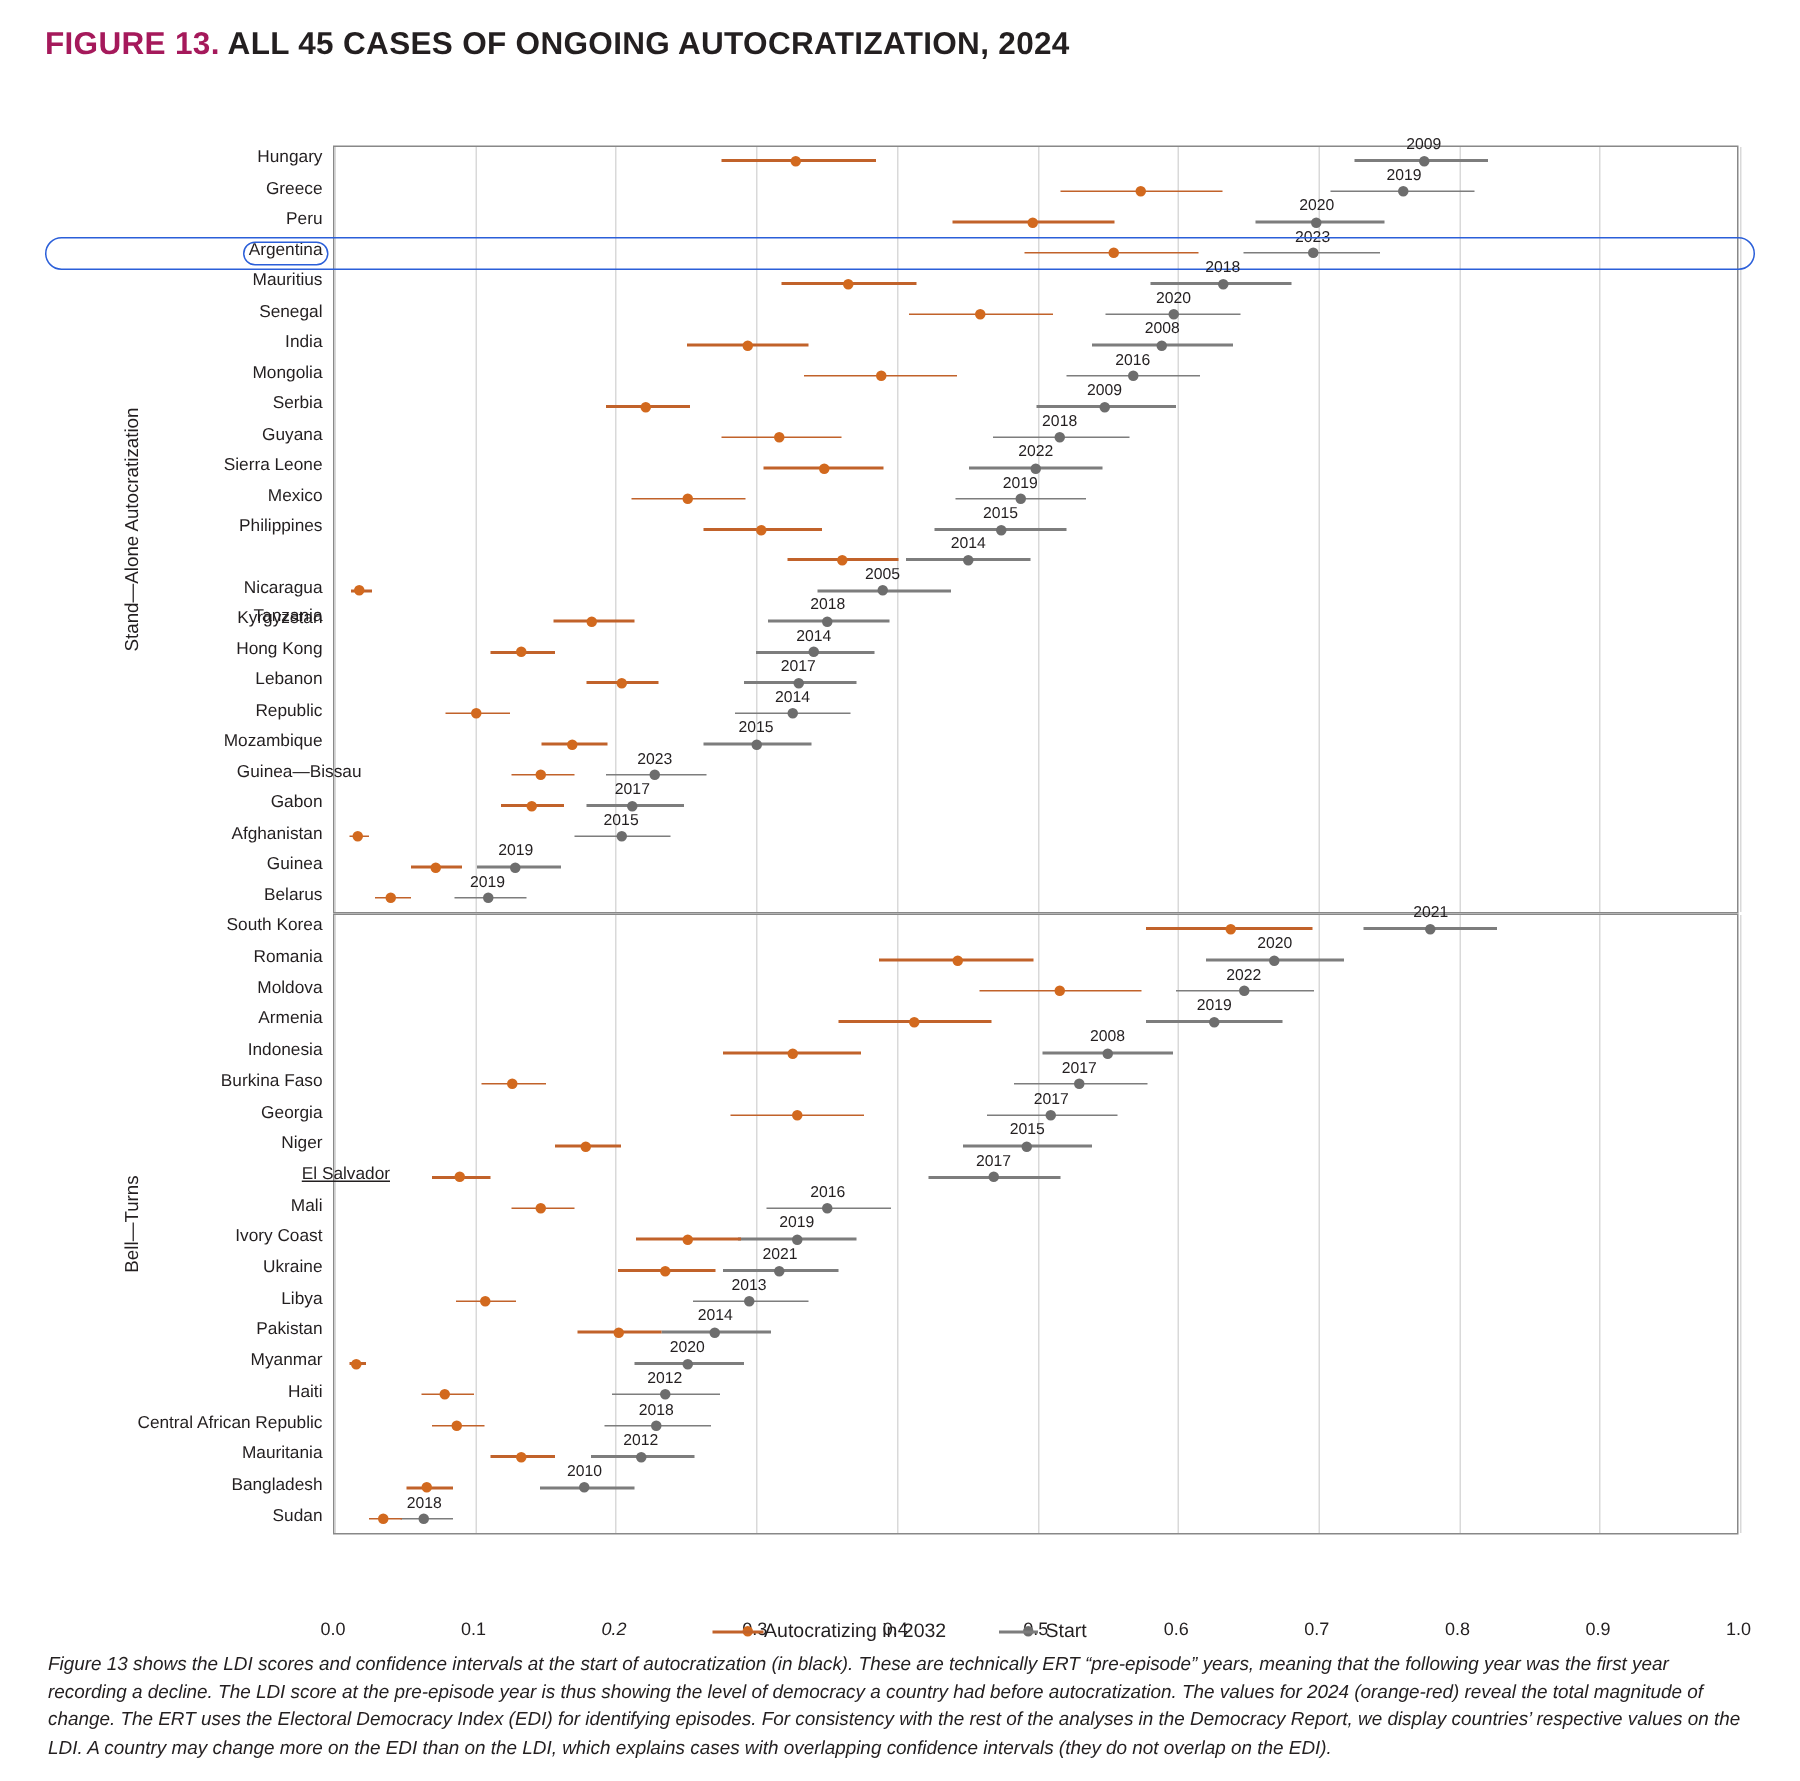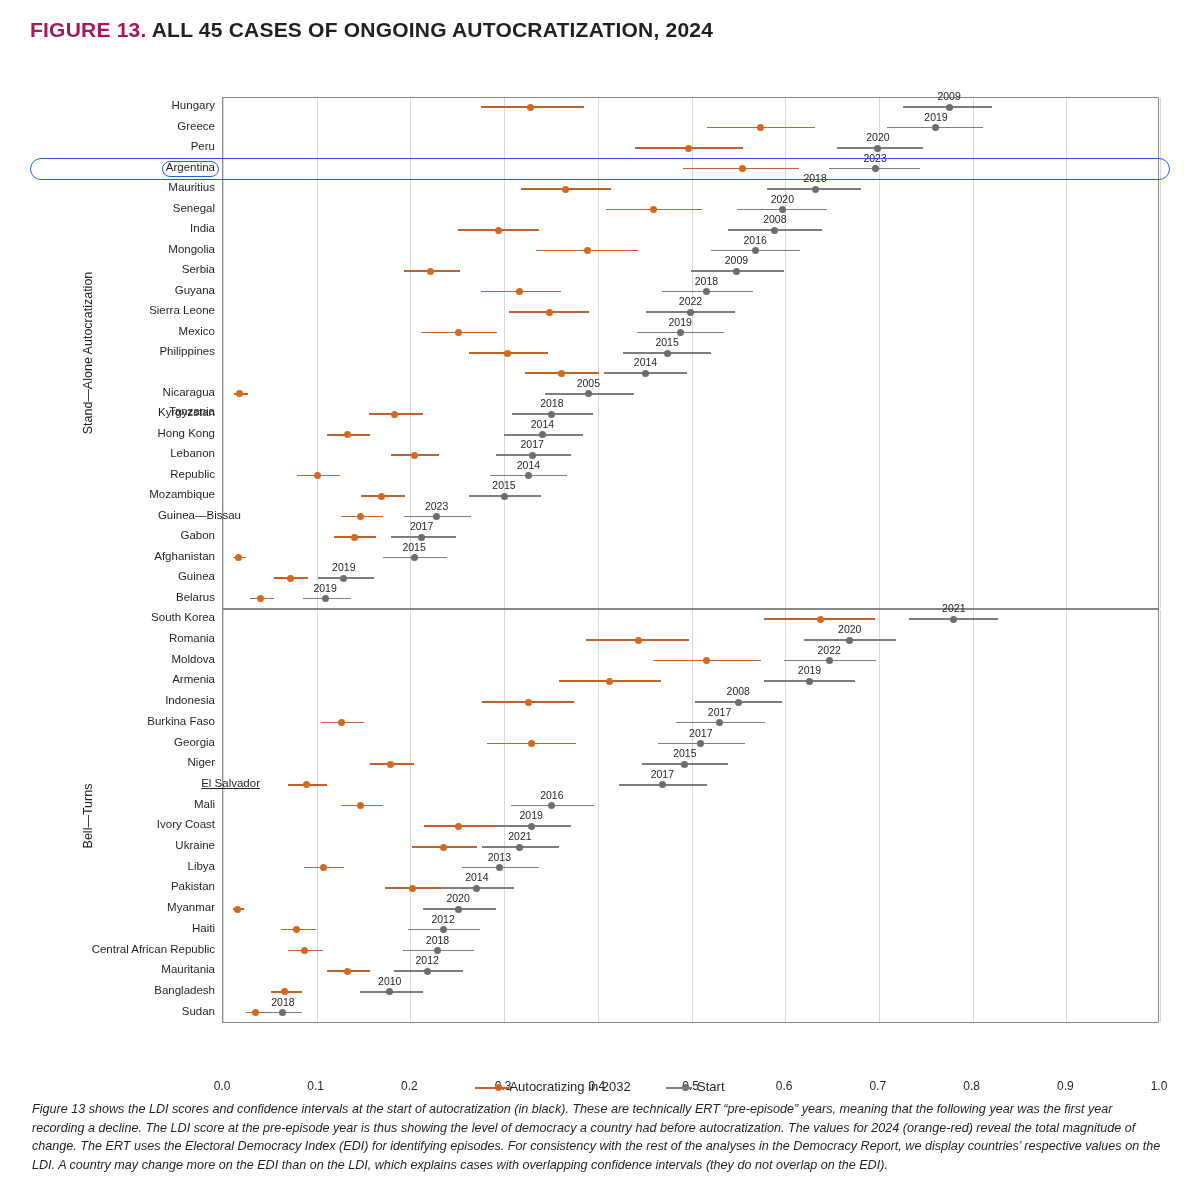--- a/index.html
+++ b/index.html
@@ -417,21 +417,21 @@
       <div class="ci orange" style="left: 216.362px; width: 21.551px; top: 956.65px;"></div>
       <div class="dot orange" style="left: 222.232px; top: 954.15px;"></div>
     </div>
 
   <div class="ytitle" id="ytitle-top" style="left: 58px; top: 298px; transform: translate(-50%, -50%) rotate(-90deg);">Stand—Alone Autocratization</div>
   <div class="ytitle" id="ytitle-bottom" style="left: 58px; top: 761px; transform: translate(-50%, -50%) rotate(-90deg);">Bell—Turns</div>
 
   <div id="x-axis">
       <div class="xtick" style="left: 0px;">0.0</div>
       <div class="xtick" style="left: 93.7px;">0.1</div>
-      <div class="xtick" style="left: 187.4px;">0.2</div>
+      <div class="xtick" style="left: 187.4px; font-style: italic;">0.2</div>
       <div class="xtick" style="left: 281.1px;">0.3</div>
       <div class="xtick" style="left: 374.8px;">0.4</div>
       <div class="xtick" style="left: 468.5px;">0.5</div>
       <div class="xtick" style="left: 562.2px;">0.6</div>
       <div class="xtick" style="left: 655.9px;">0.7</div>
       <div class="xtick" style="left: 749.6px;">0.8</div>
       <div class="xtick" style="left: 843.3px;">0.9</div>
       <div class="xtick" style="left: 937px;">1.0</div>
     </div>
 </div>

